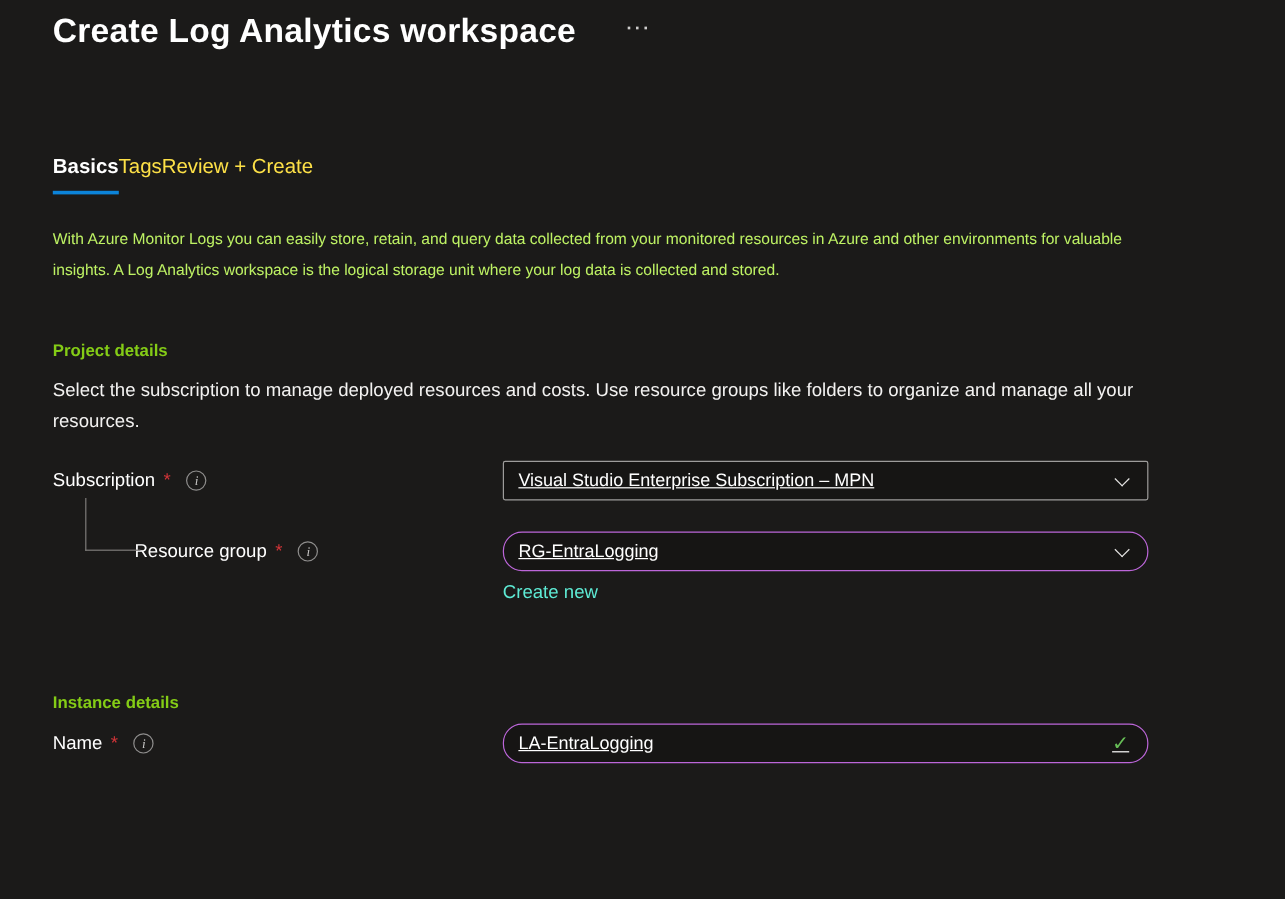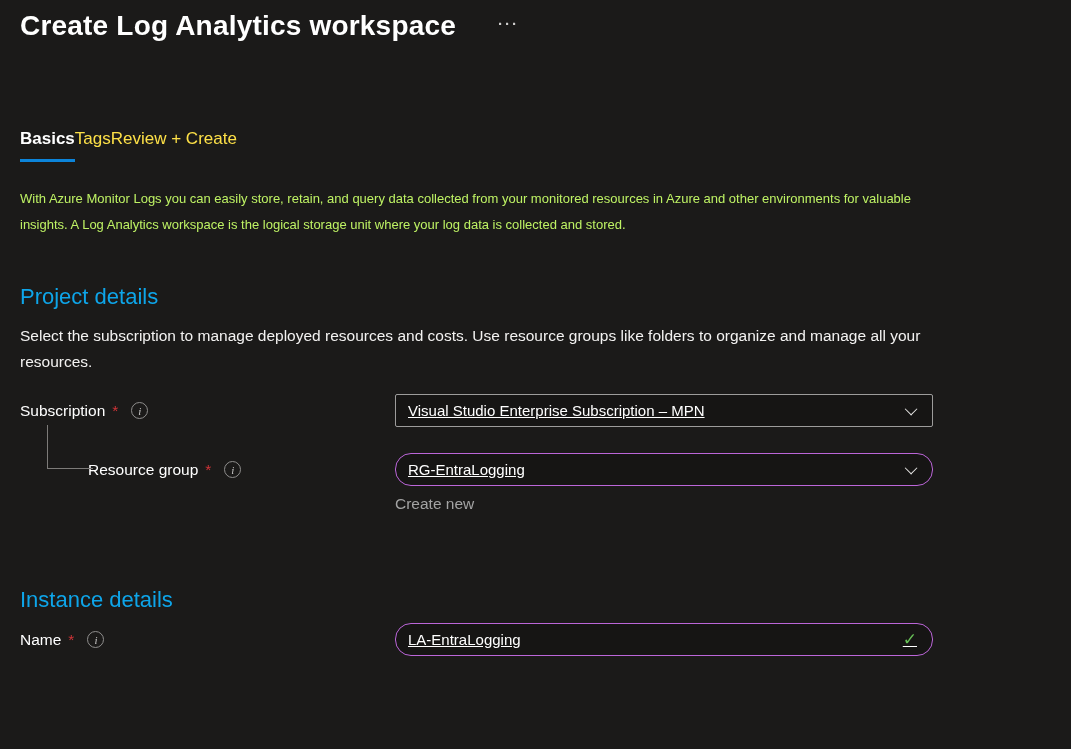--- a/index.html
+++ b/index.html
@@ -3,21 +3,21 @@
 <meta charset="utf-8">
 <style>
   * { margin: 0; padding: 0; box-sizing: border-box; }
   html, body {
     width: 1071px; height: 749px;
     background: #1b1a19;
     color: #ffffff;
     font-family: "Liberation Sans", sans-serif;
     overflow: hidden;
   }
-  .page { padding: 8px 12px 0 20px; position: relative; width: 945px; height: 749px; }
+  .page { padding: 8px 12px 0 20px; position: relative; width: 945px; height: 749px; margin-left: 24px; }
 
   
   .titlebar { display: flex; align-items: flex-start; }
   .title { font-size: 28px; font-weight: 700; line-height: 36px; letter-spacing: 0.2px; }
   .more-btn {
     margin-left: 42px; margin-top: 6px;
     color: #cfcecd; font-size: 15px; font-weight: 700; letter-spacing: 2px;
     background: none; border: none; cursor: pointer; line-height: 20px;
     font-family: "Liberation Sans", sans-serif;
   }
@@ -28,21 +28,21 @@
     font-size: 17px; line-height: 22px; color: #fde047;
     padding-bottom: 9px; border-bottom: 3px solid transparent; cursor: pointer;
   }
   .tab.active { color: #ffffff; font-weight: 700; border-bottom-color: #0c84da; }
 
   
   .intro {
     margin-top: 24px; max-width: 1036px;
     font-size: 13px; line-height: 26px; color: #bef264;
   }
-  .section-heading { margin-top: 46px; font-size: 22px; font-weight: 400; color: #0ea5e9; }
+  .section-heading { margin-top: 46px; font-size: 14px; font-weight: 700; color: #84cc16; }
   .section-desc {
     margin-top: 13px; max-width: 1036px;
     font-size: 15.5px; line-height: 26px; color: #f3f2f1;
   }
 
   
   .form { position: relative; margin-top: 19px; max-width: 1039px; }
   .row { display: flex; align-items: flex-start; }
   .row + .row { margin-top: 26px; }
   .label-cell {
@@ -73,21 +73,21 @@
   .chevron {
     width: 9px; height: 9px;
     border-left: 1.5px solid #e6e5e4; border-bottom: 1.5px solid #e6e5e4;
     transform: rotate(-45deg) translateY(-2px);
     flex: 0 0 auto;
   }
   .checkmark { color: #67bf57; font-size: 17px; line-height: 1; flex: 0 0 auto; }
 
   .create-new {
     display: inline-block; margin-top: 9px;
-    color: #a3a3a3; font-size: 15.5px; text-decoration: none; cursor: pointer;
+    color: #5eead4; font-size: 15.5px; text-decoration: none; cursor: pointer;
   }
 
   
   .connector {
     position: absolute; left: 27px; top: 31px;
     width: 46px; height: 44px;
     border-left: 1px solid #7d7b79; border-bottom: 1px solid #7d7b79;
   }
 
   .instance-heading { margin-top: 74px; }

